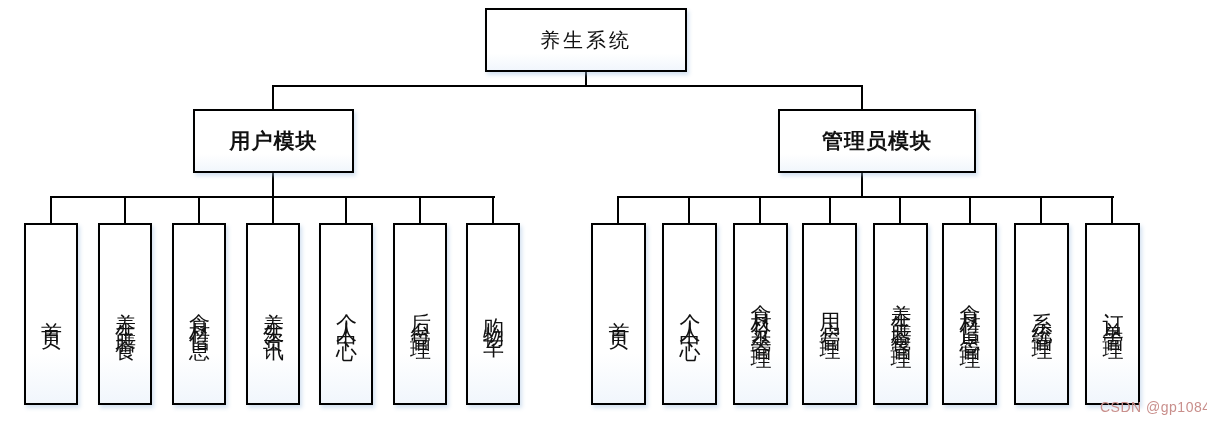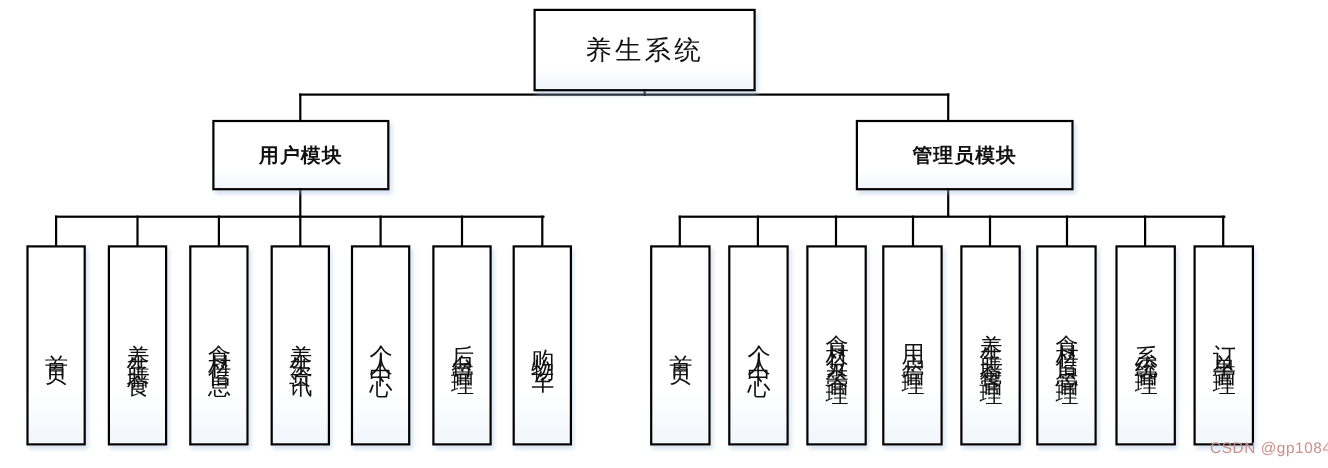--- a/index.html
+++ b/index.html
@@ -19,28 +19,28 @@
     box-sizing: border-box;
     border: 2px solid #000000;
     background: linear-gradient(180deg, #ffffff 72%, #f1f6fc 100%);
     box-shadow: 2px 3px 4px rgba(160, 190, 225, 0.45);
     display: flex;
     align-items: center;
     justify-content: center;
     color: #111111;
   }
   .root-box {
-    left: 485px; top: 8px; width: 202px; height: 75px;
+    left: 485px; top: 8px; width: 202px; height: 64px;
     font-family: "Liberation Serif", "DejaVu Serif", serif;
-    font-size: 24px; letter-spacing: 3px;
+    font-size: 20px; letter-spacing: 3px;
   }
   .module-box {
     top: 109px; width: 161px; height: 64px;
     font-family: Liberation Mono, monospace;
-    font-weight: bold; font-size: 18px; letter-spacing: 1px;
+    font-weight: bold; font-size: 21px; letter-spacing: 1px;
   }
   .module-user  { left: 193px; }
   .module-admin { left: 778px; width: 198px; }
   .leaf-box {
     top: 223px; height: 182px; width: 54px;
     font-family: "Liberation Serif", "DejaVu Serif", serif;
     font-size: 21px;
   }
   .leaf-box span {
     writing-mode: vertical-rl;

